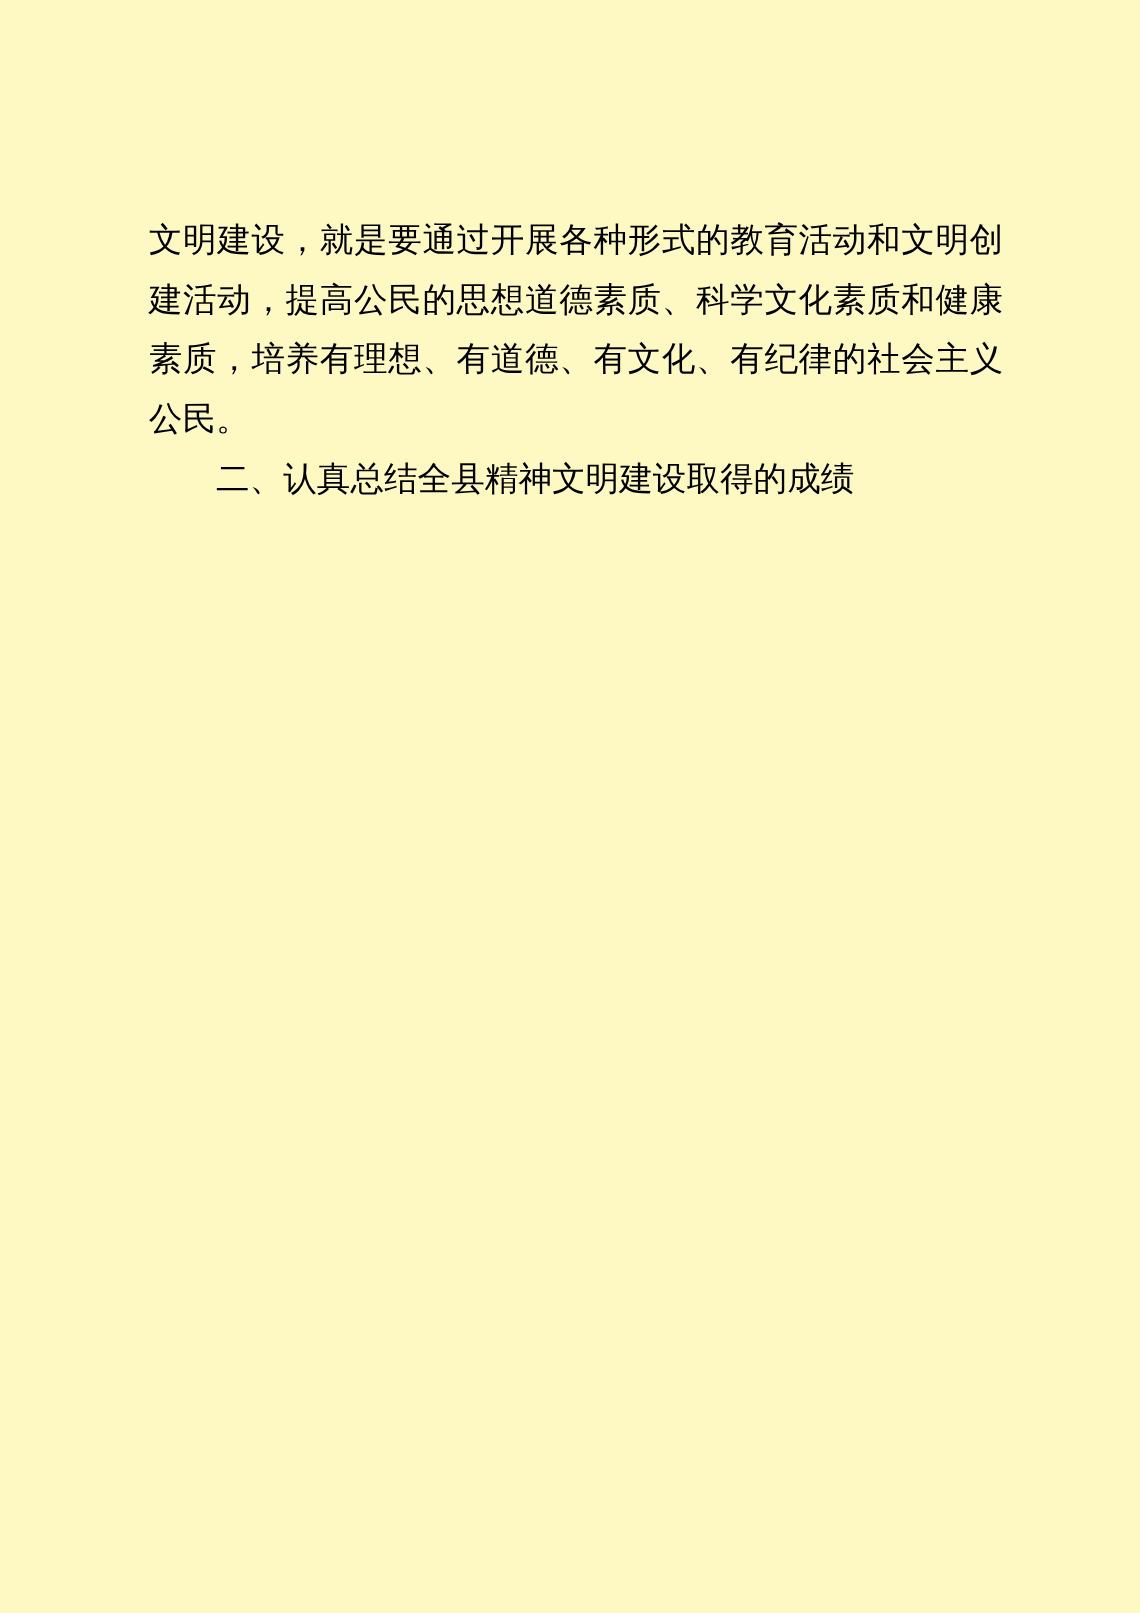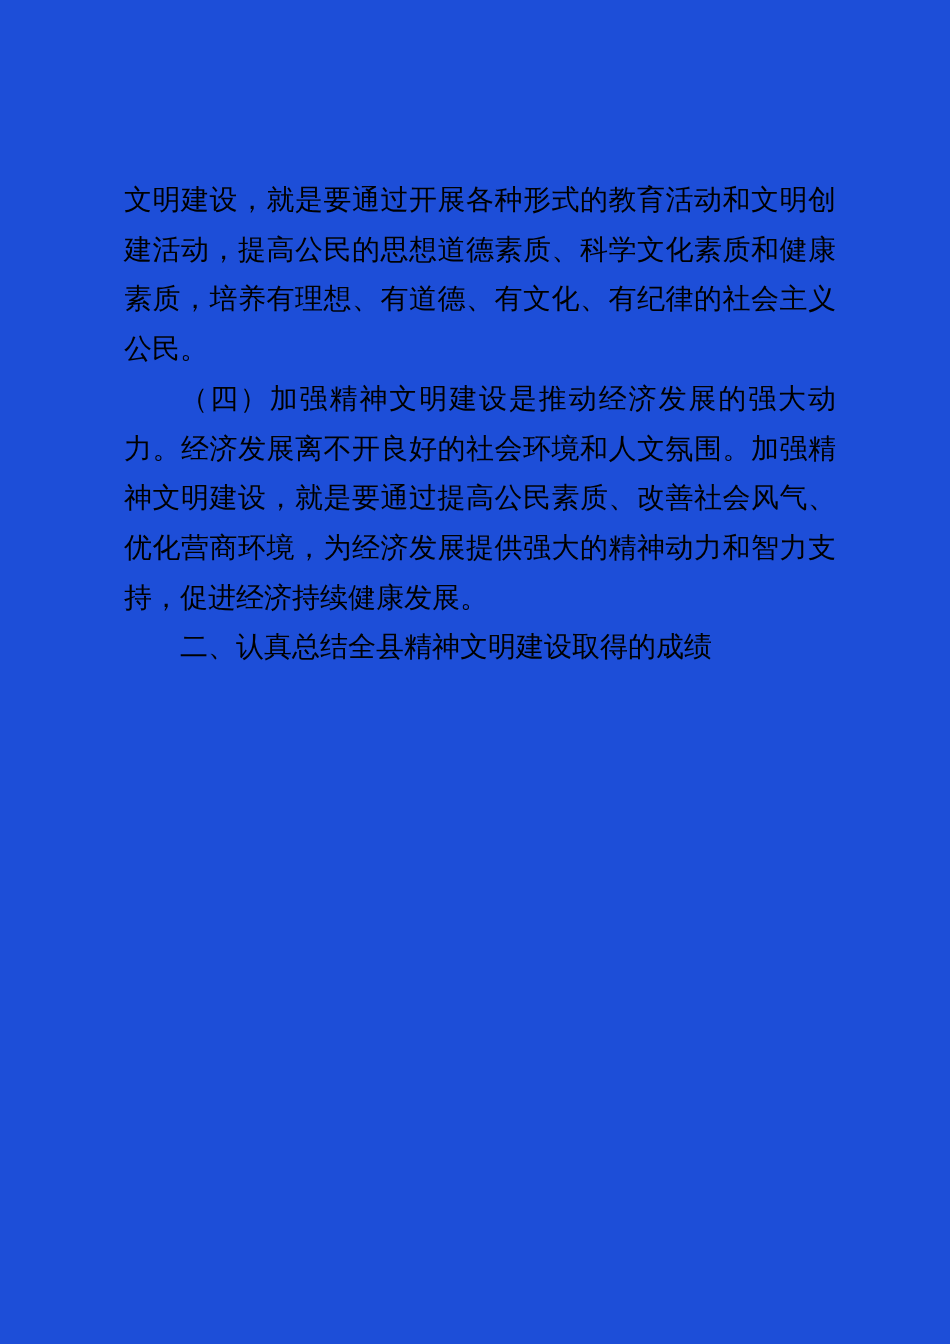--- a/index.html
+++ b/index.html
@@ -13,21 +13,21 @@
     overflow: hidden;
     position: relative;
     font-family: "Liberation Sans", sans-serif;
   }
   .page {
     position: absolute;
     left: 0;
     top: 0;
     width: 950px;
     height: 1344px;
-    background: #1d4ed8;
+    background: #fef9c3;
   }
   .doc-body {
     position: absolute;
     left: 124px;
     top: 175px;
     width: 712px;
     color: #000000;
     font-size: 28px;
     line-height: 49.7px;
     text-align: justify;
@@ -41,16 +41,15 @@
   .doc-body p.indent {
     text-indent: 2em;
   }
 </style>
 </head>
 <body>
 
 <div class="page">
   <div class="doc-body">
     <p>文明建设，就是要通过开展各种形式的教育活动和文明创建活动，提高公民的思想道德素质、科学文化素质和健康素质，培养有理想、有道德、有文化、有纪律的社会主义公民。</p>
-    <p class="indent">（四）加强精神文明建设是推动经济发展的强大动力。经济发展离不开良好的社会环境和人文氛围。加强精神文明建设，就是要通过提高公民素质、改善社会风气、优化营商环境，为经济发展提供强大的精神动力和智力支持，促进经济持续健康发展。</p>
     <p class="indent">二、认真总结全县精神文明建设取得的成绩</p>
   </div>
 </div>
 
 </body></html>

